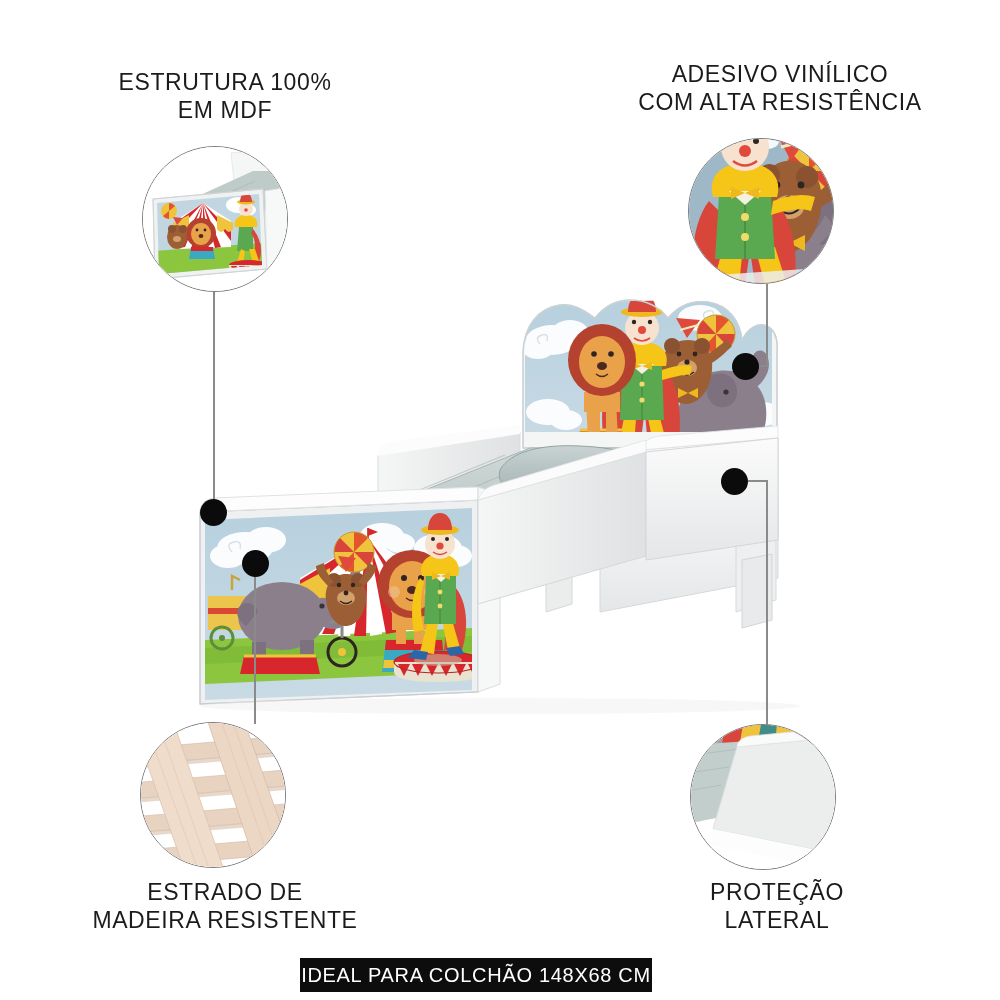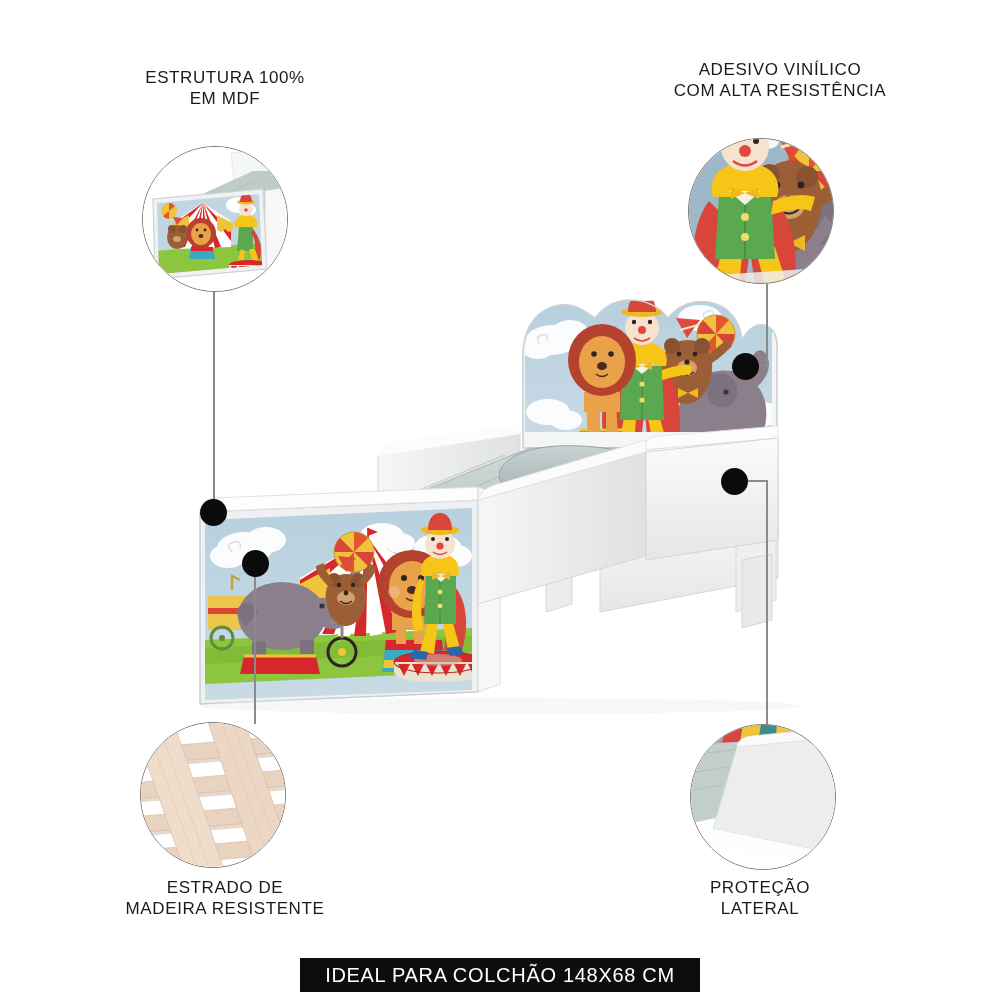--- a/index.html
+++ b/index.html
@@ -13,30 +13,30 @@
     position: relative;
     width: 1000px; height: 1000px;
     background: #ffffff;
   }
 
   
   .feat-label {
     position: absolute;
     text-align: center;
     color: #1b1b1b;
-    font-size: 17px;
+    font-size: 23px;
     line-height: 1.22;
     letter-spacing: 0.6px;
     font-weight: 400;
     white-space: pre-line;
   }
   #label-mdf      { left: 60px;  top: 68px;  width: 330px; }
   #label-adesivo  { left: 610px; top: 60px;  width: 340px; }
   #label-estrado  { left: 55px;  top: 878px; width: 340px; }
-  #label-protecao { left: 605px; top: 878px; width: 310px; }
+  #label-protecao { left: 622px; top: 878px; width: 310px; }
 
   
   .callout {
     position: absolute;
     width: 146px; height: 146px;
     border-radius: 50%;
     border: 1.4px solid #7d7d7d;
     overflow: hidden;
     background: #ffffff;
   }
@@ -55,21 +55,21 @@
   .dot {
     position: absolute;
     background: #0b0b0b;
     border-radius: 50%;
   }
 
   
   #banner {
     position: absolute;
     left: 300px; top: 958px;
-    width: 400px; height: 34px;
+    width: 352px; height: 34px;
     background: #0d0d0d;
     color: #ffffff;
     display: flex; align-items: center; justify-content: center;
     font-size: 20px;
     letter-spacing: 0.7px;
   }
 
   
   #bed { position: absolute; left: 0; top: 0; width: 1000px; height: 1000px; }
 

